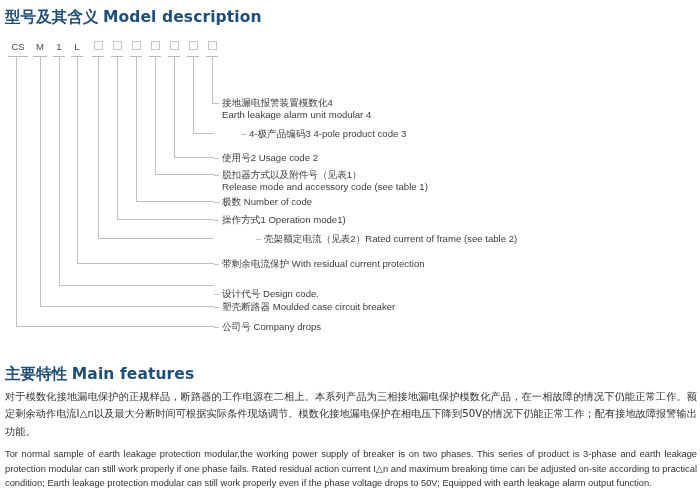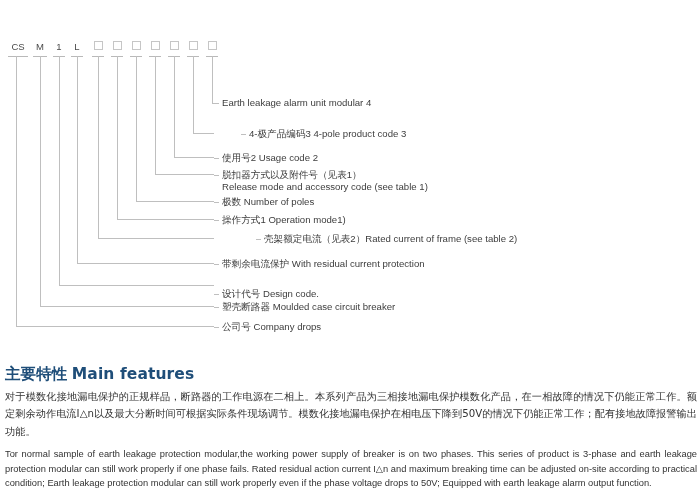--- a/index.html
+++ b/index.html
@@ -112,20 +112,24 @@
     top: 447px;
     font-size: 9.3px;
     line-height: 14.6px;
   }
 </style>
 </head>
 <body>
 
 <div class="page">
 
+  <div class="heading" id="heading-model">
+    <span class="cn">型号及其含义</span>
+    <span class="en">Model description</span>
+  </div>
 
   <div class="code-row" id="code-row">
       <div class="code-cell" style="left: 8px; width: 20px;">CS</div>
       <div class="code-underline" style="left: 8px; width: 20px;"></div>
       <div class="code-cell" style="left: 33px; width: 14px;">M</div>
       <div class="code-underline" style="left: 33px; width: 14px;"></div>
       <div class="code-cell" style="left: 53px; width: 12px;">1</div>
       <div class="code-underline" style="left: 53px; width: 12px;"></div>
       <div class="code-cell" style="left: 71px; width: 12px;">L</div>
       <div class="code-underline" style="left: 71px; width: 12px;"></div>
@@ -166,38 +170,39 @@
       <div class="leader-h" style="left: 59px; top: 285px; width: 155px;"></div>
       <div class="leader-v" style="left: 40px; top: 56px; height: 250px;"></div>
       <div class="leader-h" style="left: 40px; top: 306px; width: 174px;"></div>
       <div class="leader-v" style="left: 16px; top: 56px; height: 270px;"></div>
       <div class="leader-h" style="left: 16px; top: 326px; width: 198px;"></div>
     </div>
 
   <div id="label-layer">
       <div class="label" style="top: 97px;">
         <span class="dash"></span>
+        <span class="l1">接地漏电报警装置模数化4</span>
         <span class="l2">Earth leakage alarm unit modular 4</span>
       </div>
       <div class="label" style="top: 128px; margin-left: 27px;">
         <span class="dash"></span>
         <span class="l1">4-极产品编码3  4-pole product code 3</span>
       </div>
       <div class="label" style="top: 152px;">
         <span class="dash"></span>
         <span class="l1">使用号2 Usage code 2</span>
       </div>
       <div class="label" style="top: 169px;">
         <span class="dash"></span>
         <span class="l1">脱扣器方式以及附件号（见表1）</span>
         <span class="l2">Release mode and accessory code (see table 1)</span>
       </div>
       <div class="label" style="top: 196px;">
         <span class="dash"></span>
-        <span class="l1">极数 Number of poles</span>
+        <span class="l1">极数 Number of code</span>
       </div>
       <div class="label" style="top: 214px;">
         <span class="dash"></span>
         <span class="l1">操作方式1 Operation mode1)</span>
       </div>
       <div class="label" style="top: 233px; margin-left: 42px;">
         <span class="dash"></span>
         <span class="l1">壳架额定电流（见表2）Rated current of frame (see table 2)</span>
       </div>
       <div class="label" style="top: 258px;">

